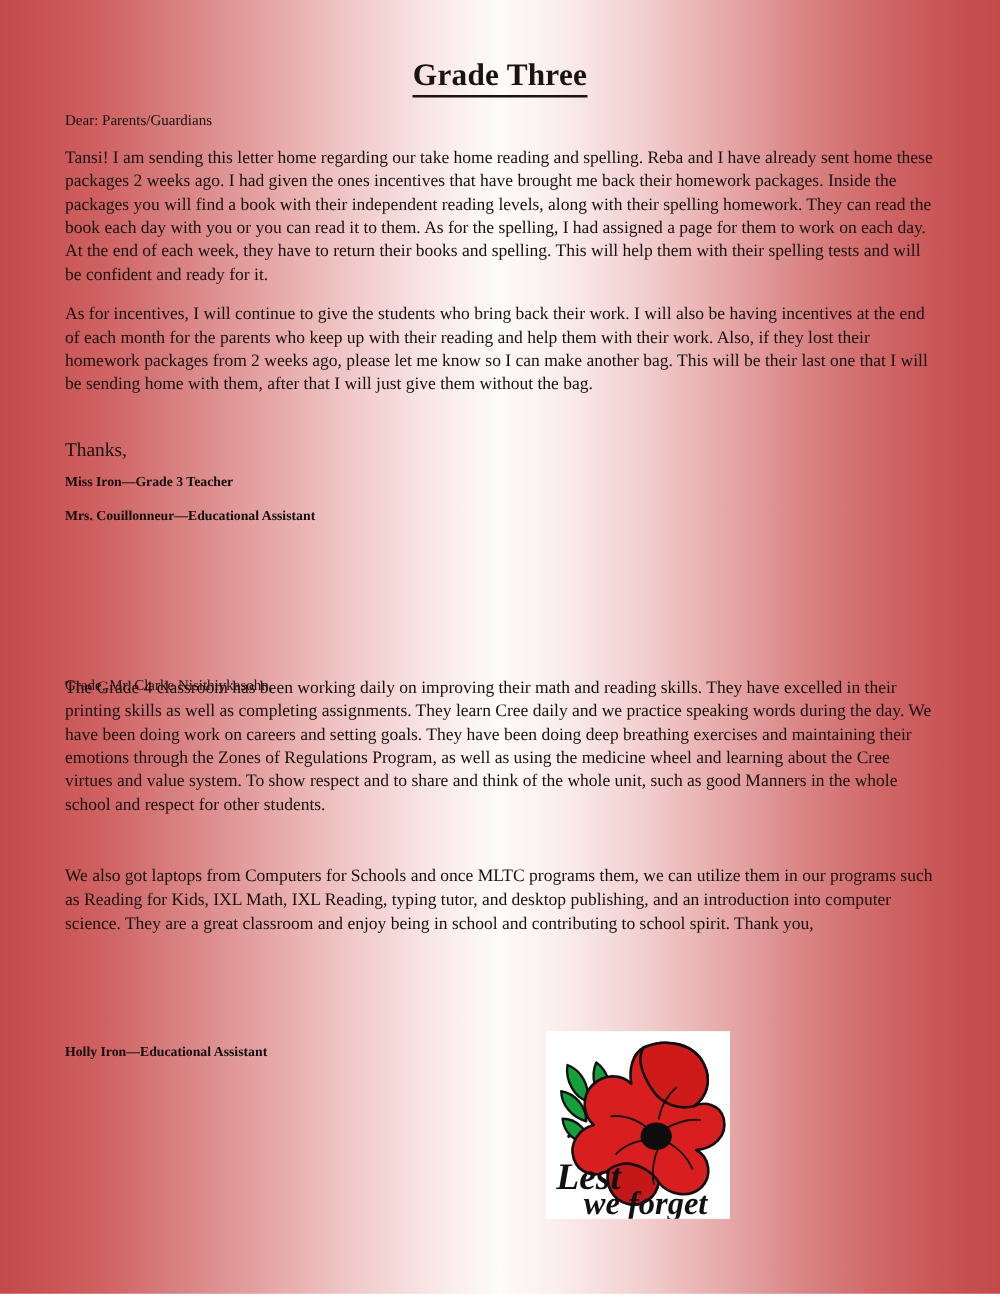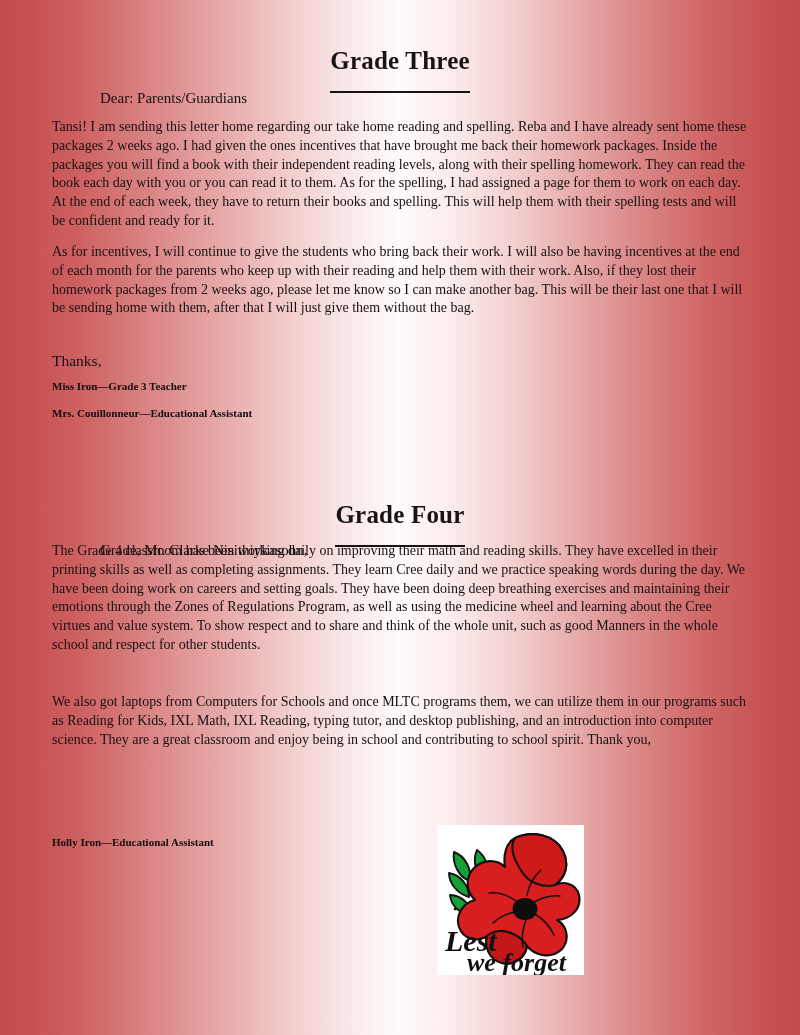--- a/index.html
+++ b/index.html
@@ -53,29 +53,28 @@
     text-align: center;
     font-weight: bold;
     font-size: 25px;
     line-height: 1.15;
     color: #1a1313;
     letter-spacing: 0.2px;
   }
   .section-title .title-text {
     display: inline-block;
     border-bottom: 2.5px solid #1a1313;
-    padding-bottom: 15px;
+    padding-bottom: 0;
   }
 
   
   .salutation {
-    font-size: 15px;
+    font-size: 12px;
     line-height: 1.32;
     color: #171010;
-    margin-left: 48px;
   }
 
   p.body-par {
     margin: 0;
     font-size: 14px;
     line-height: 1.345;
     color: #171010;
     text-align: left;
   }
 
@@ -136,23 +135,20 @@
     <p class="blk body-par" id="par-three-1"> Tansi!  I am sending this letter home regarding our take home reading and spelling. Reba and I have already sent home these packages 2 weeks ago.  I had given the ones incentives that have brought me back their homework packages. Inside the packages you will find a book with their independent reading levels, along with their spelling homework. They can read the book each day with you or you can read it to them. As for the spelling, I had assigned a page for them to work on each day.  At the end of each week, they have to return their books and spelling. This will help them with their spelling tests and will be confident and ready for it.</p>
 
     <p class="blk body-par" id="par-three-2">As for incentives, I will continue to give the students who bring back their work. I will also be having incentives at the end of each month for the parents who keep up with their reading and help them with their work. Also, if they lost their homework packages from 2 weeks ago, please let me know so I can make another bag. This will be their last one that I will be sending home with them, after that I will just give them without the bag.</p>
 
     <div class="blk thanks-line" id="thanks-three">Thanks,</div>
 
     <div class="blk sig-line" id="sig-three-1">Miss Iron—Grade 3 Teacher</div>
 
     <div class="blk sig-line" id="sig-three-2">Mrs. Couillonneur—Educational Assistant</div>
 
-    <div class="blk section-title" id="title-grade-four">
-      <span class="title-text">Grade Four</span>
-    </div>
 
     <div class="blk salutation" id="salutation-four">Grade, Mr. Clarke Nisithiykasohn,</div>
 
     <p class="blk body-par" id="par-four-1">The Grade 4 classroom has been working daily on improving their math and reading skills. They have excelled in their printing skills as well as completing assignments. They learn Cree daily and we practice speaking words during the day. We have been doing work on careers and setting goals. They have been doing deep breathing exercises and maintaining their emotions through the Zones of Regulations Program, as well as using the medicine wheel and learning about the Cree virtues and value system. To show respect and to share and think of the whole unit, such as good Manners in the whole school and respect for other students.</p>
 
     <p class="blk body-par" id="par-four-2">We also got laptops from Computers for Schools and once MLTC programs them, we can utilize them in our programs such as Reading for Kids, IXL Math, IXL Reading, typing tutor, and desktop publishing, and an introduction into computer science. They are a great classroom and enjoy being in school and contributing to school spirit. Thank you,</p>
 
 
     <div class="blk sig-line" id="sig-four-2">Holly Iron—Educational Assistant</div>
   </div>

